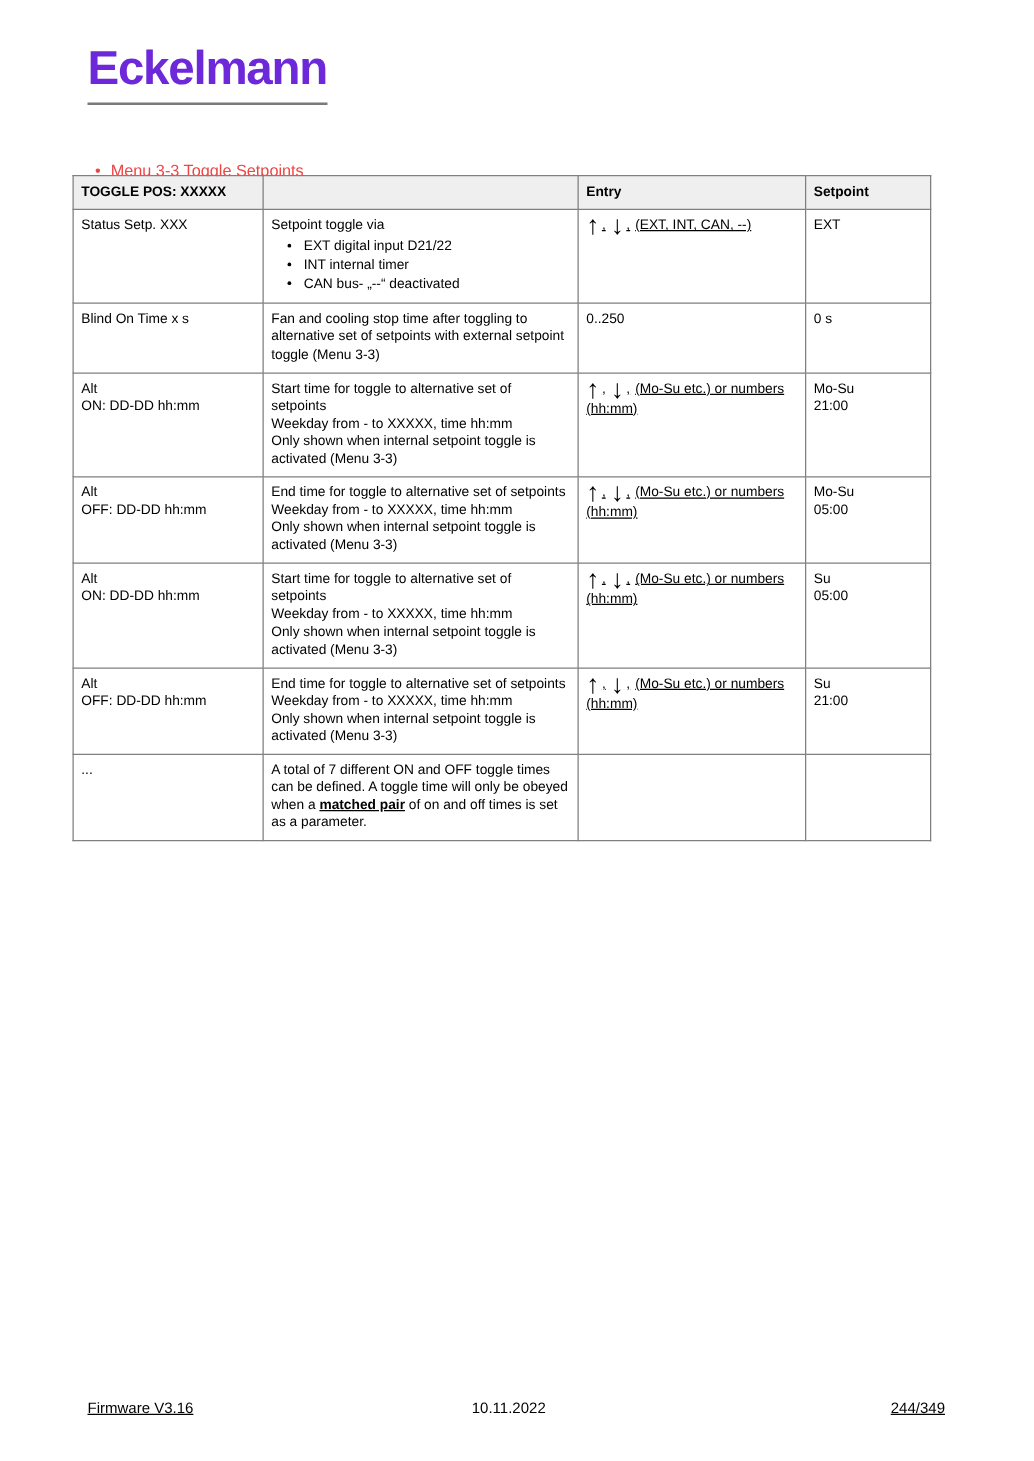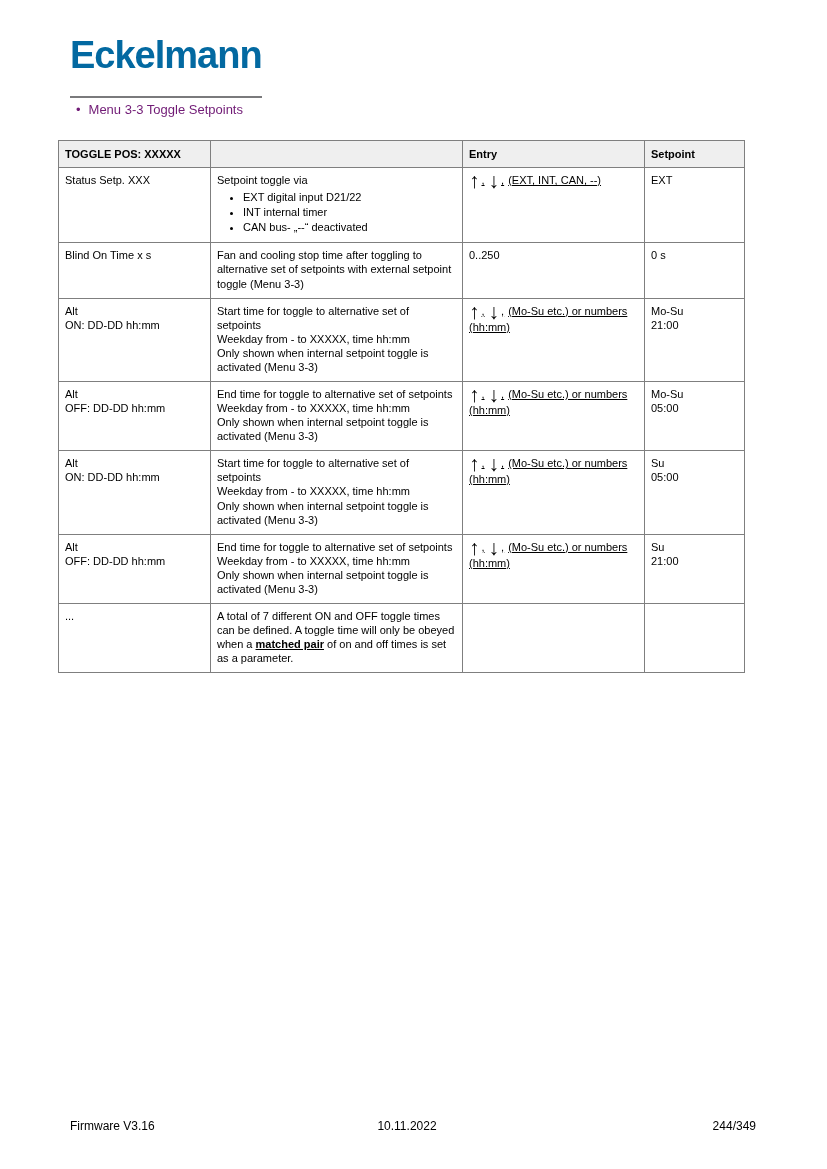--- a/index.html
+++ b/index.html
@@ -10,29 +10,29 @@
     font-family: "Liberation Sans", sans-serif;
     color: #000000;
     position: relative;
     overflow: hidden;
   }
   .page { position: absolute; inset: 0; }
 
   .logo {
     position: absolute; left: 70px; top: 36px;
     font-size: 38px; font-weight: bold;
-    color: #0369a1; letter-spacing: -1px;
-    padding-bottom: 20px;
+    color: #6d28d9; letter-spacing: -1px;
+    padding-bottom: 6px;
     border-bottom: 2px solid #7a7a7c;
     line-height: 1.05;
   }
 
   .section-line {
-    position: absolute; left: 76px; top: 102px;
-    font-size: 13px; color: #701a75;
+    position: absolute; left: 76px; top: 129px;
+    font-size: 13px; color: #ef4444;
   }
   .section-line .bullet { margin-right: 8px; }
 
   table.spec {
     position: absolute; left: 58px; top: 140px;
     width: 686px;
     border-collapse: collapse;
     table-layout: fixed;
     font-size: 11px;
   }
@@ -69,21 +69,21 @@
   .sep { margin: 0 4px 0 2px; }
   .entry-flow { line-height: 1.45; text-decoration: underline; }
 
   .footer {
     position: absolute; left: 70px; top: 1119px;
     width: 686px;
     display: flex; justify-content: space-between;
     font-size: 12px;
   }
   .footer .center { position: absolute; left: 0; right: 12px; text-align: center; }
-  .footer .left, .footer .right { position: relative; z-index: 1; background: transparent; }
+  .footer .left, .footer .right { position: relative; z-index: 1; background: transparent; text-decoration: underline; }
   .u { text-decoration: underline; font-weight: bold; }
 </style>
 </head>
 <body>
 
 <div class="page">
 
   <div class="logo">Eckelmann</div>
 
   <div class="section-line">

